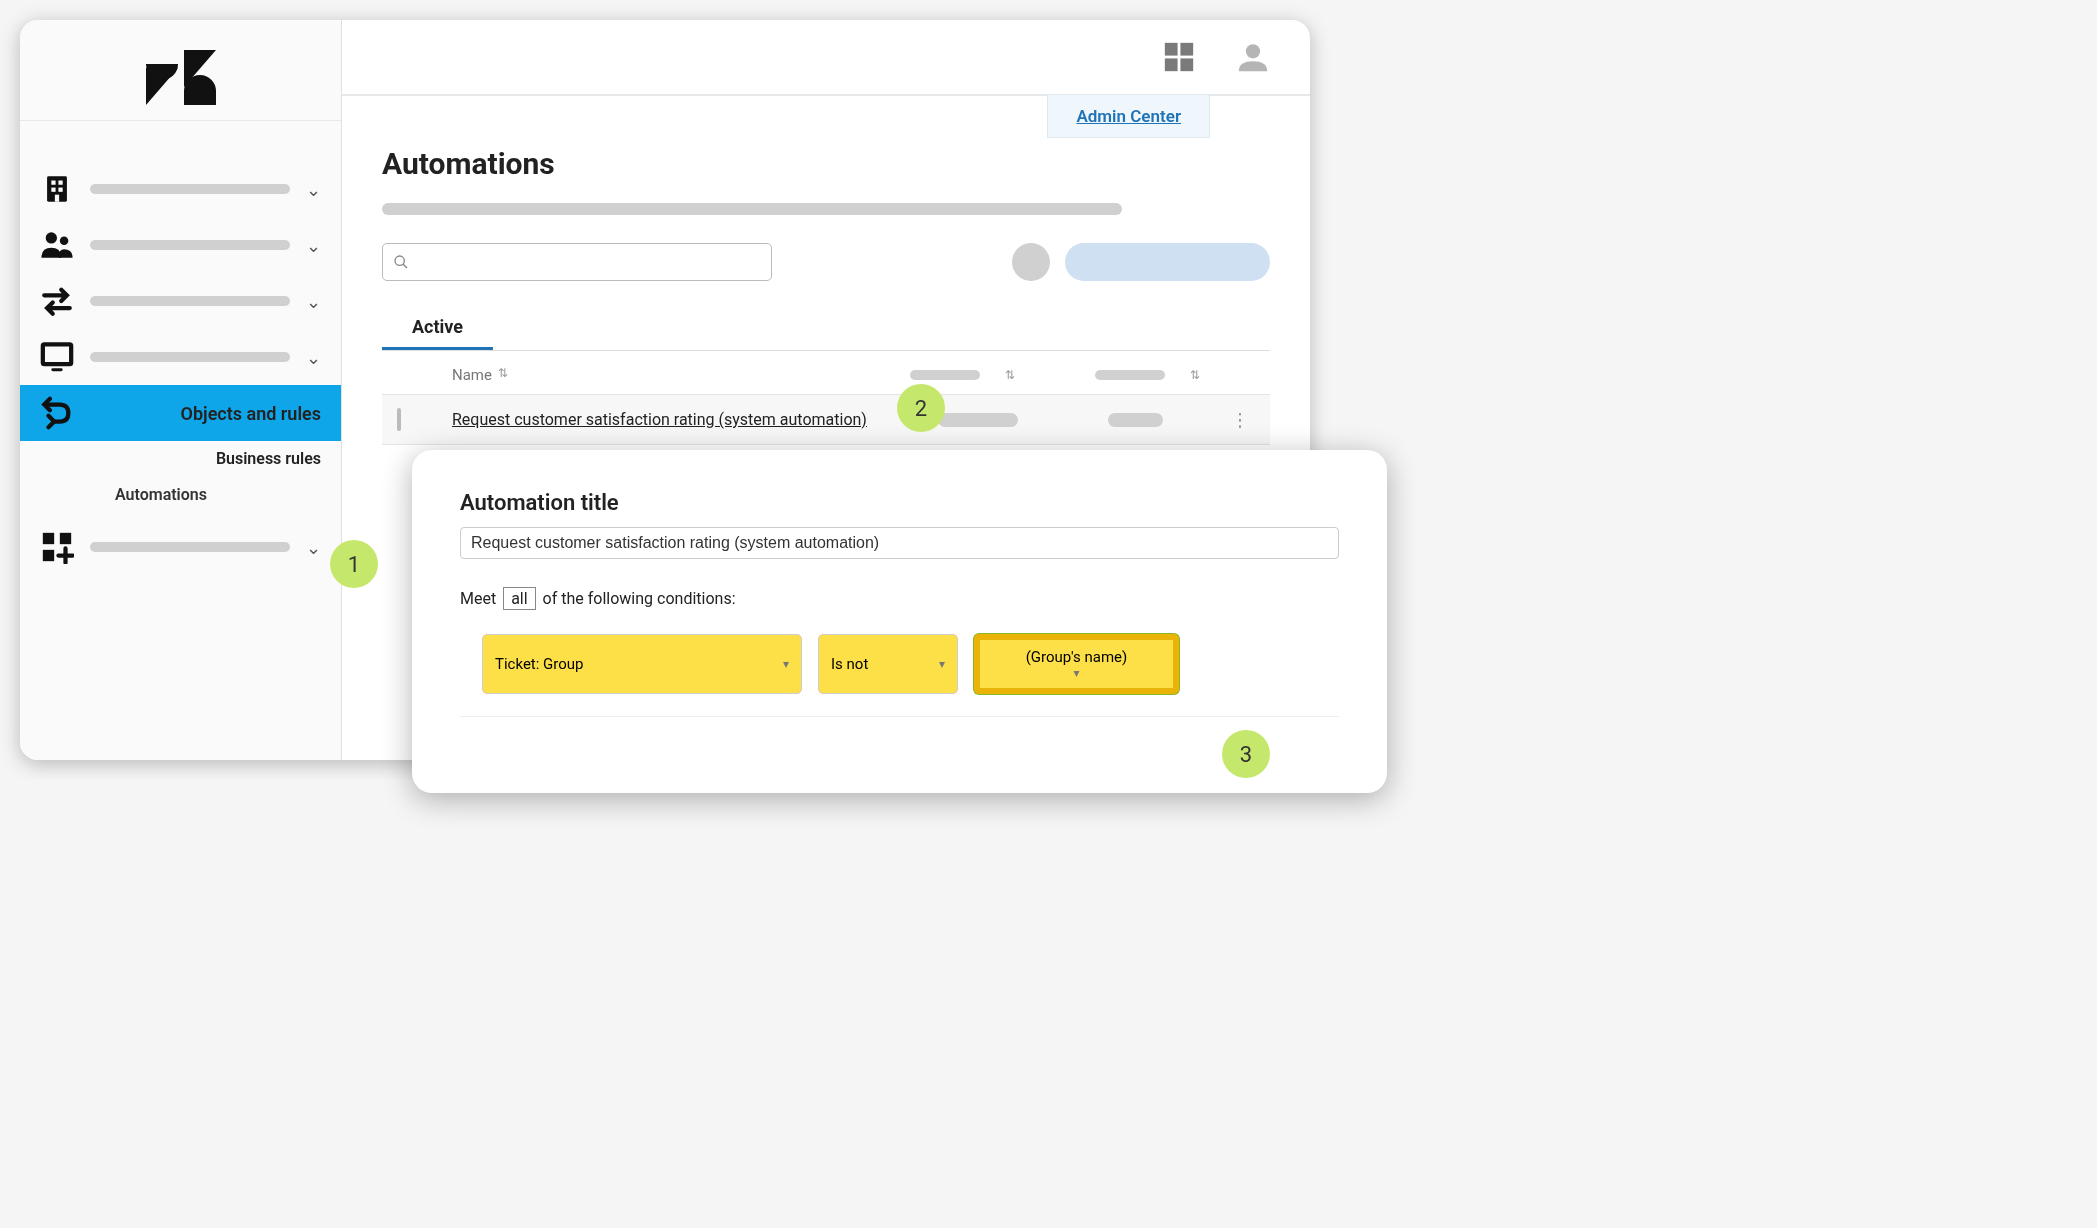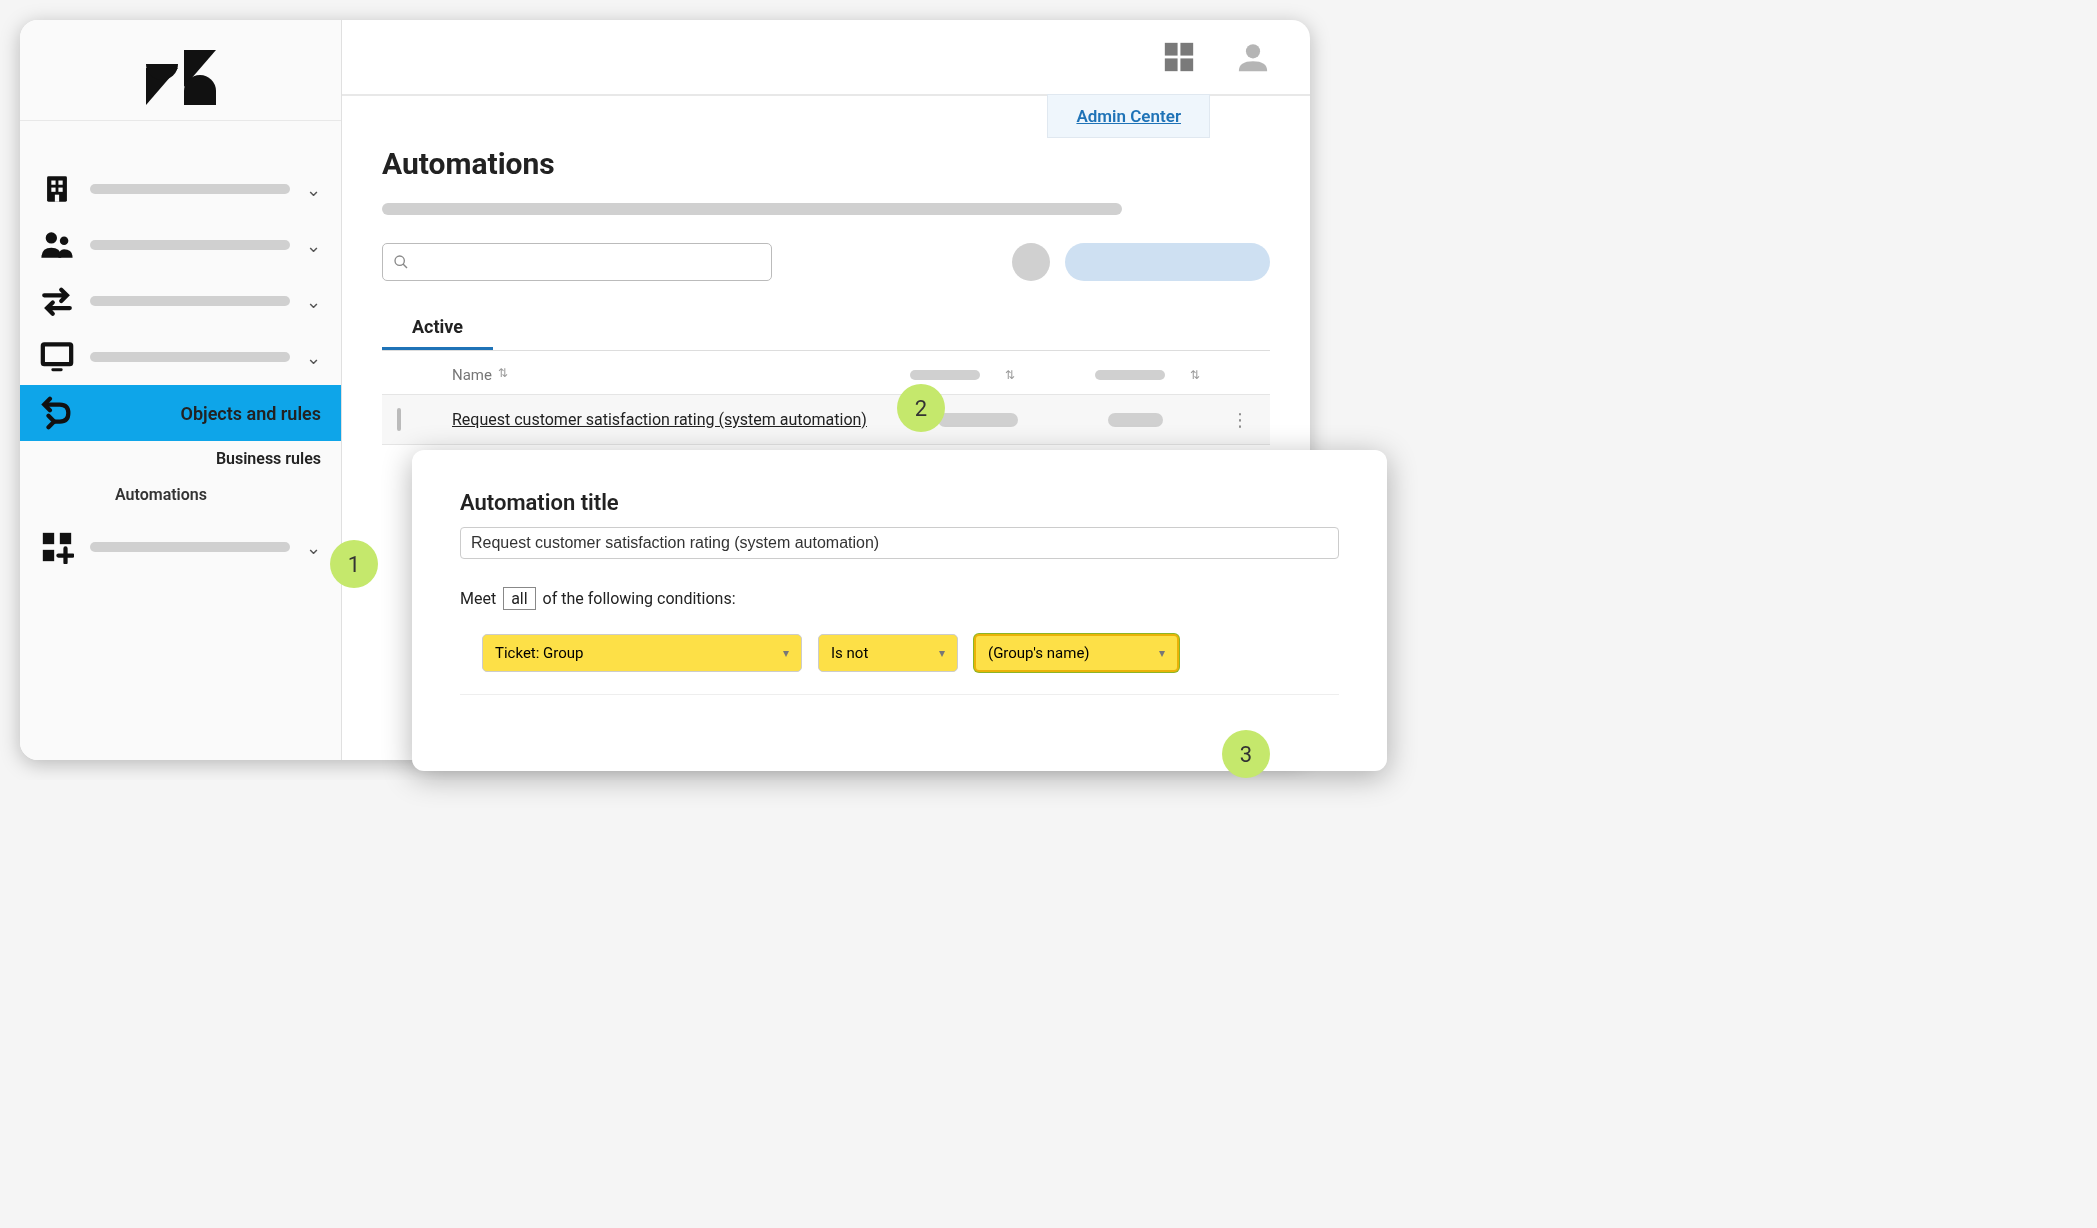--- a/index.html
+++ b/index.html
@@ -247,21 +247,21 @@
       color: #333;
       z-index: 20;
     }
     
     .detail-panel {
       position: absolute;
       top: 450px;
       left: 412px;
       width: 975px;
       background: white;
-      border-radius: 12px;
+      border-radius: 20px;
       box-shadow: 0 6px 30px rgba(0,0,0,0.3);
       padding: 40px 48px 28px 48px;
       z-index: 10;
     }
     .detail-title {
       font-size: 22px;
       font-weight: 600;
       color: #222;
       margin-bottom: 12px;
     }
@@ -297,22 +297,23 @@
       border: 1px solid #ccc;
       border-radius: 5px;
       padding: 8px 12px;
       font-size: 15px;
       display: flex;
       align-items: center;
       justify-content: space-between;
       background: #fde047;
     }
     .select.highlight {
-      border: 2px solid #eab308;
+      border: 6px solid #eab308;
       box-shadow: 0 0 0 1px #8db625;
+      flex-direction: column;
     }
     .select-chevron { color: #777; font-size: 12px; }
     .save-row {
       display: flex;
       justify-content: flex-end;
     }
     .save-button {
       background: linear-gradient(#404040, #1a1a1a);
       color: white;
       border: 1px solid #000;

